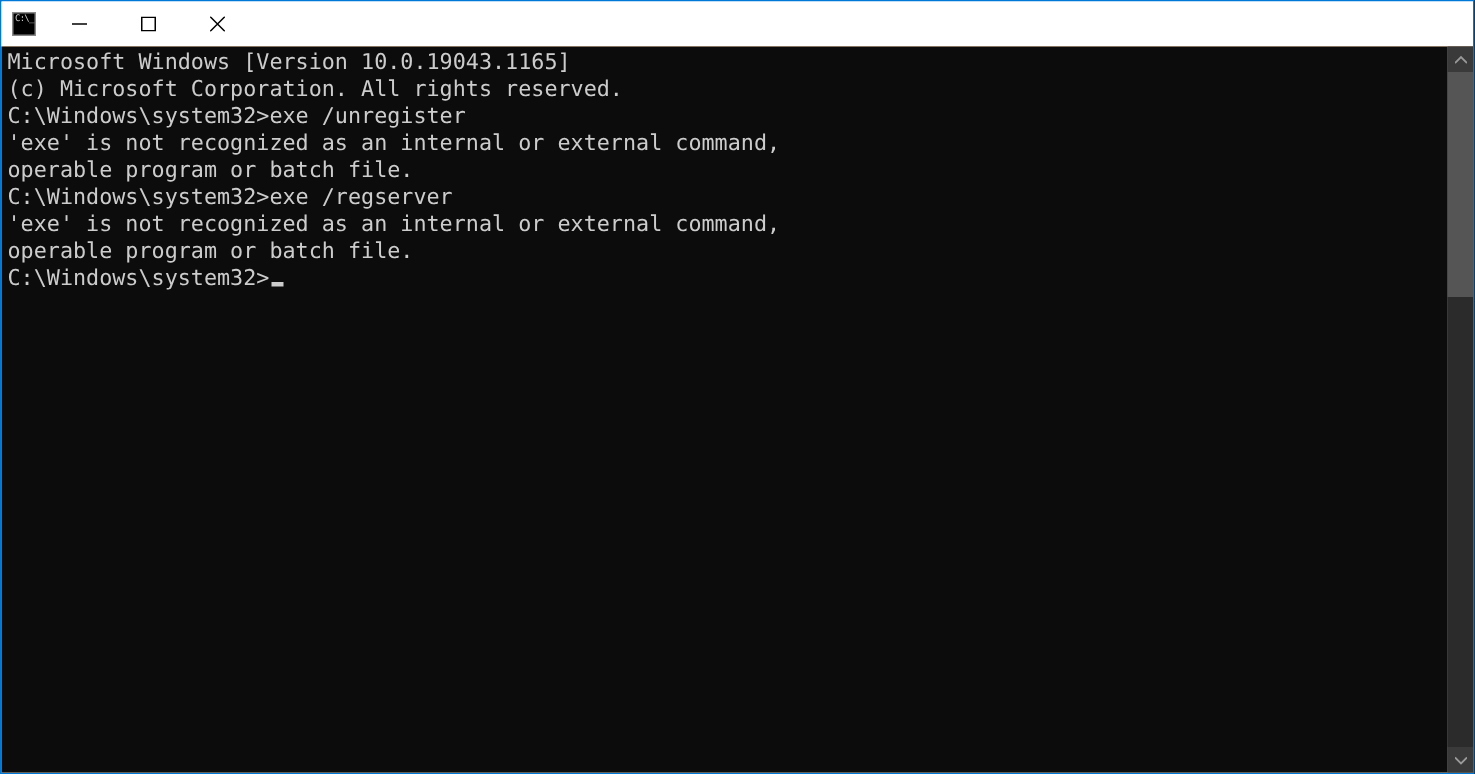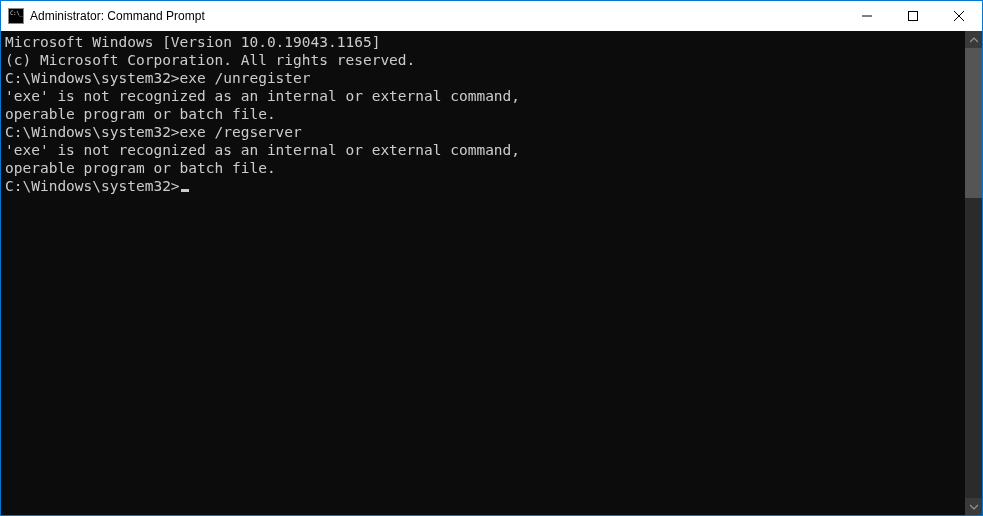--- a/index.html
+++ b/index.html
@@ -120,21 +120,20 @@
       height: 150px;
       background: #555;
     }
   </style>
 </head>
 <body>
 
 <div class="window">
   <div class="titlebar">
     <div class="title-icon"></div>
-    <div class="title-text">Administrator: Command Prompt</div>
     <div class="win-controls">
       <div class="win-btn">
         <svg width="10" height="10" viewBox="0 0 10 10">
             <path d="M0 5 H10" stroke="#000" stroke-width="1"></path>
           </svg>
       </div>
       <div class="win-btn">
         <svg width="10" height="10" viewBox="0 0 10 10">
             <rect x="0.5" y="0.5" width="9" height="9" fill="none" stroke="#000" stroke-width="1"></rect>
           </svg>

